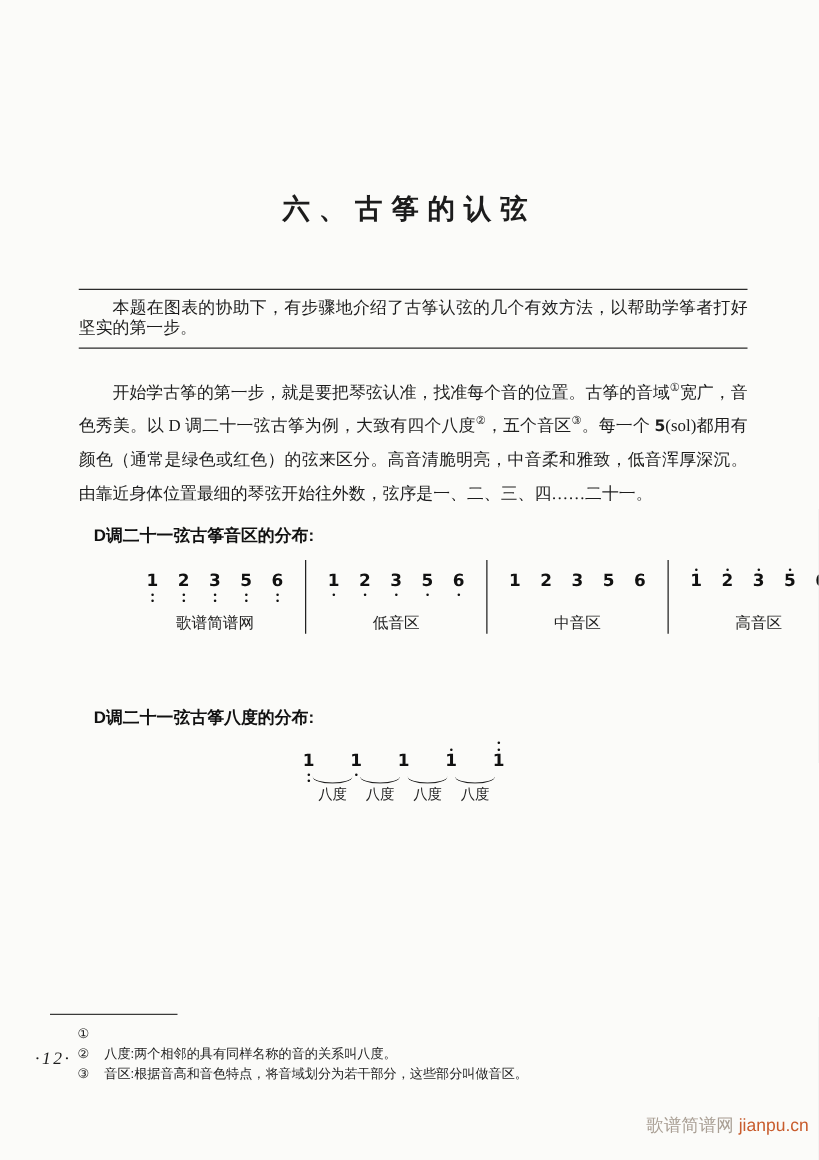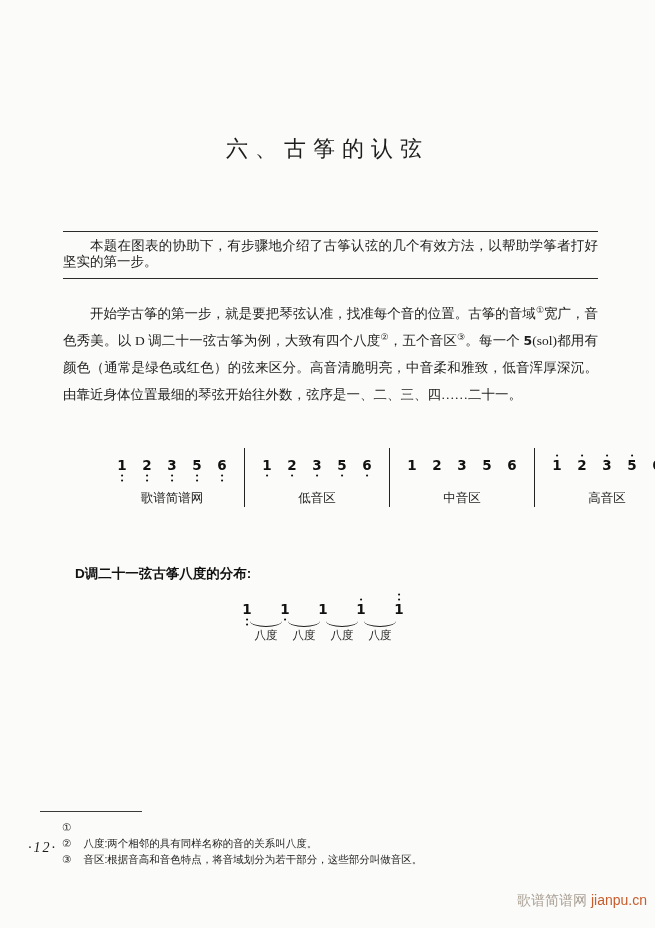--- a/index.html
+++ b/index.html
@@ -7,23 +7,23 @@
     position:relative;
     width:655px; height:928px;
     margin:0 auto;
     background:#fbfbf9;
     font-family:"Liberation Serif", serif;
     color:#1c1c1c;
     overflow:hidden;
   }
   
   .page-title {
-    position:absolute; top:134px; left:0; width:100%;
+    position:absolute; top:152px; left:0; width:100%;
     text-align:center;
-    font-size:22px; font-weight:400;
+    font-size:22px; font-weight:700;
     letter-spacing:7px;
   }
   
   .intro-box {
     position:absolute; left:63px; top:231px; width:535px;
     border-top:1px solid #2b2b2b;
     border-bottom:1px solid #2b2b2b;
     padding:6px 0 8px 0;
     font-size:13.5px; line-height:16px;
     text-indent:2em; text-align:justify;
@@ -110,20 +110,21 @@
 <div class="page">
 
   <div class="page-title">六、古筝的认弦</div>
 
   <div class="intro-box">
     <span>本题在图表的协助下，有步骤地介绍了古筝认弦的几个有效方法，以帮助学筝者打好坚实的第一步。</span>
   </div>
 
   <p class="body-para"><span>开始学古筝的第一步，就是要把琴弦认准，找准每个音的位置。古筝的音域</span><sup>①</sup><span>宽广，音色秀美。以 D 调二十一弦古筝为例，大致有四个八度</span><sup>②</sup><span>，五个音区</span><sup>③</sup><span>。每一个 </span><b class="num5">5</b><span>(sol)都用有颜色（通常是绿色或红色）的弦来区分。高音清脆明亮，中音柔和雅致，低音浑厚深沉。由靠近身体位置最细的琴弦开始往外数，弦序是一、二、三、四……二十一。</span></p>
 
+  <div class="chart-heading heading-1">D调二十一弦古筝音区的分布:</div>
 
   <div class="region-chart">
     <div class="rc-row">
 
       <div class="rc-group">
         <div class="rc-notes">
           <span class="note">
               <span class="dots above"></span>
               <span class="digit">1</span>
               <span class="dots below">•

